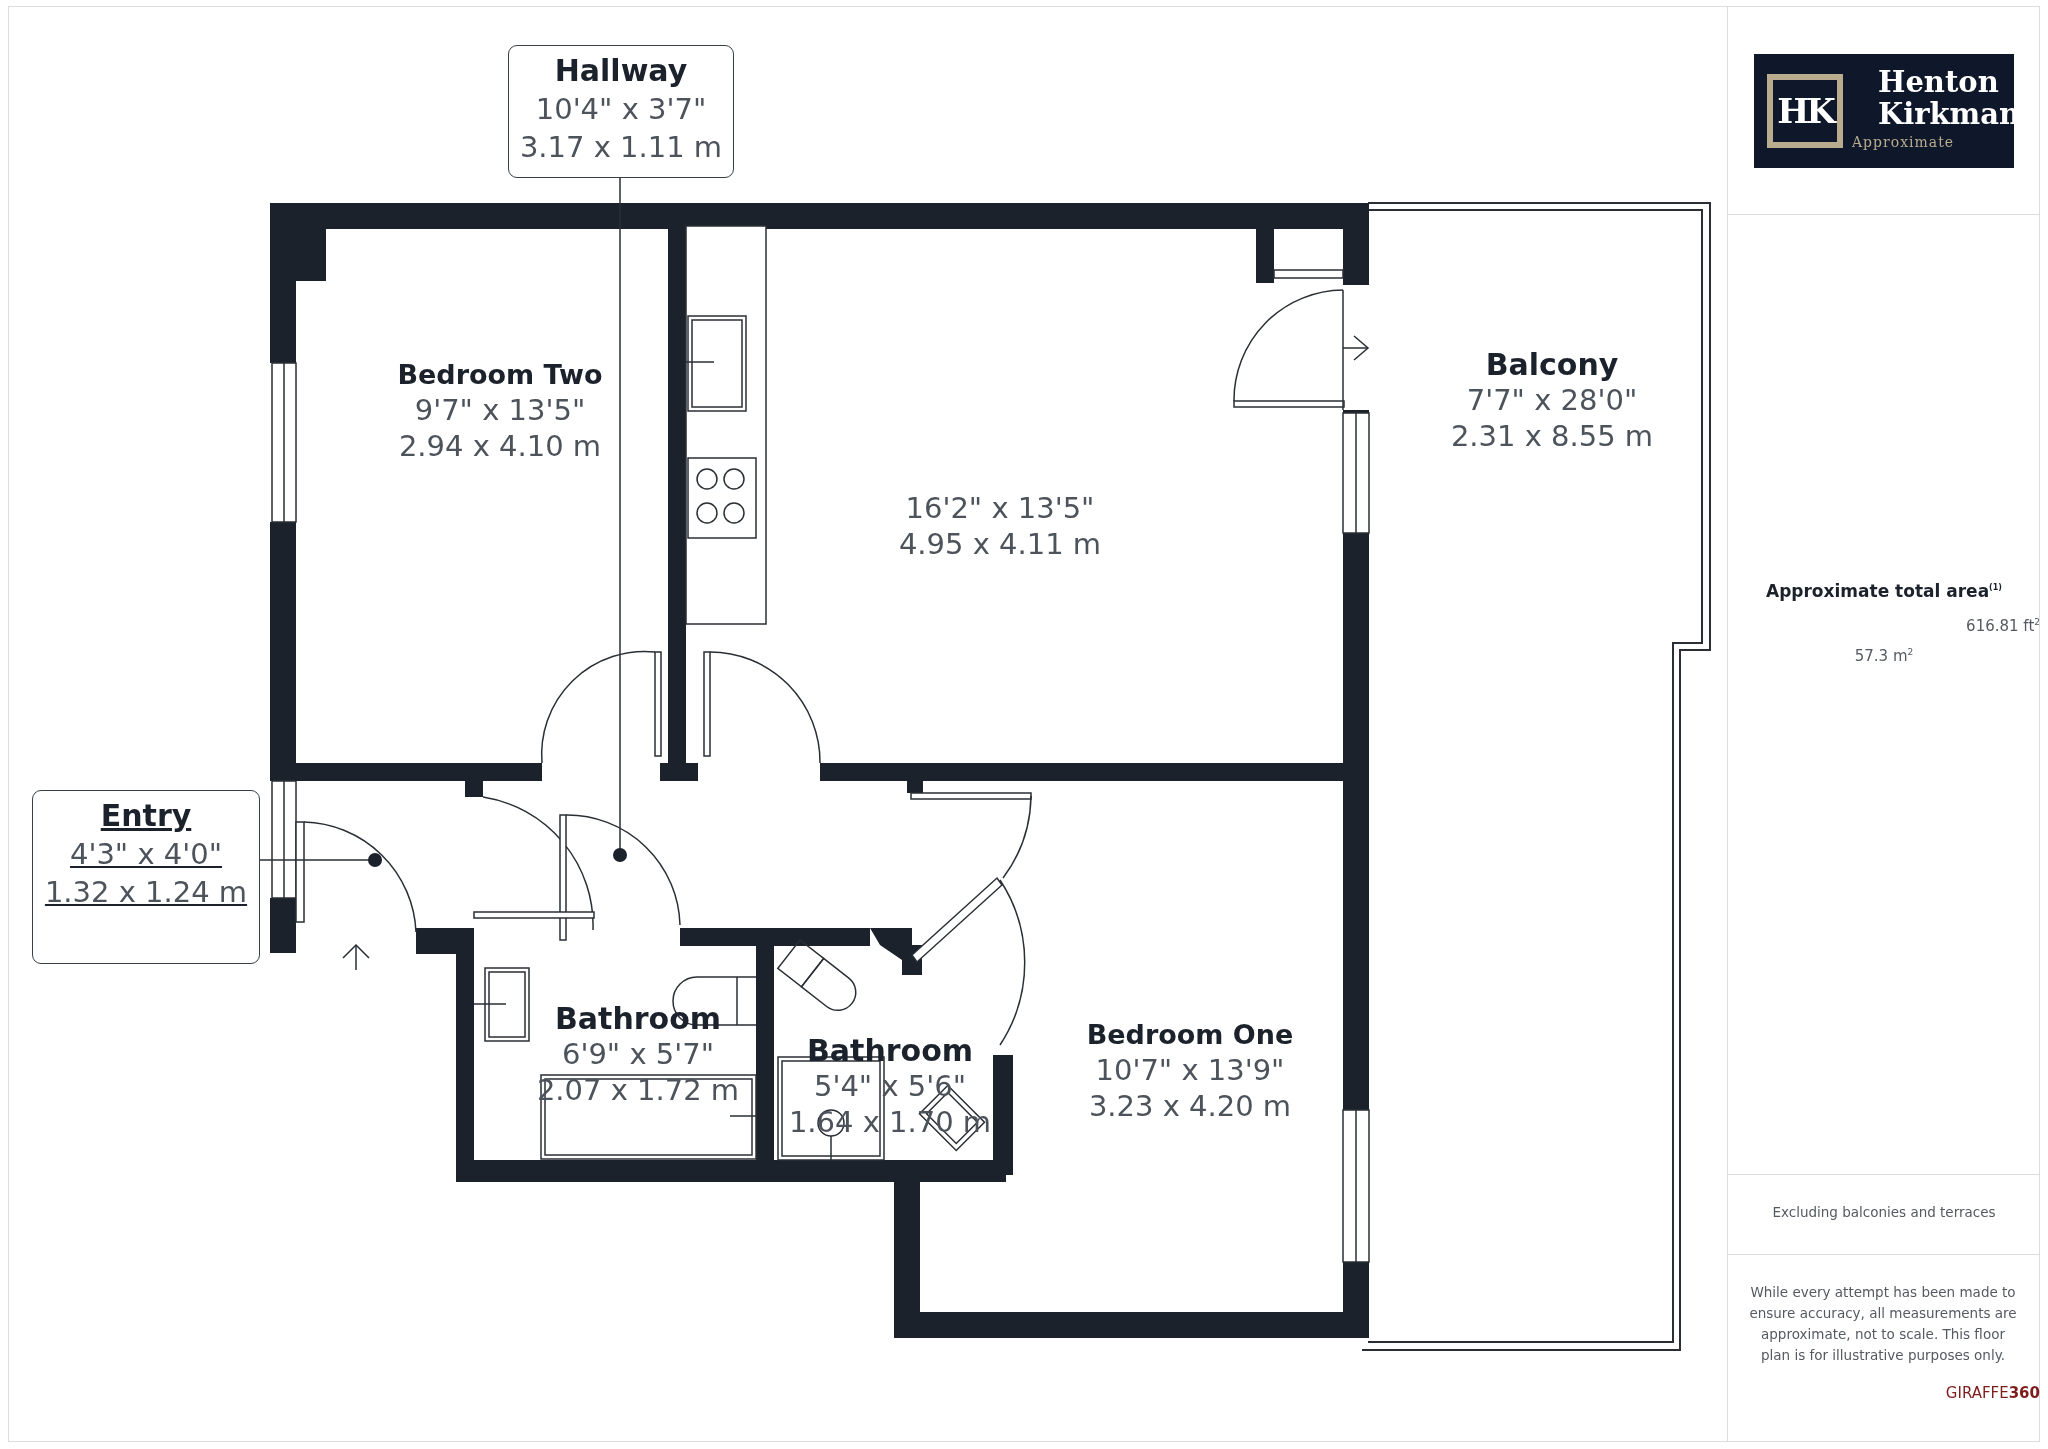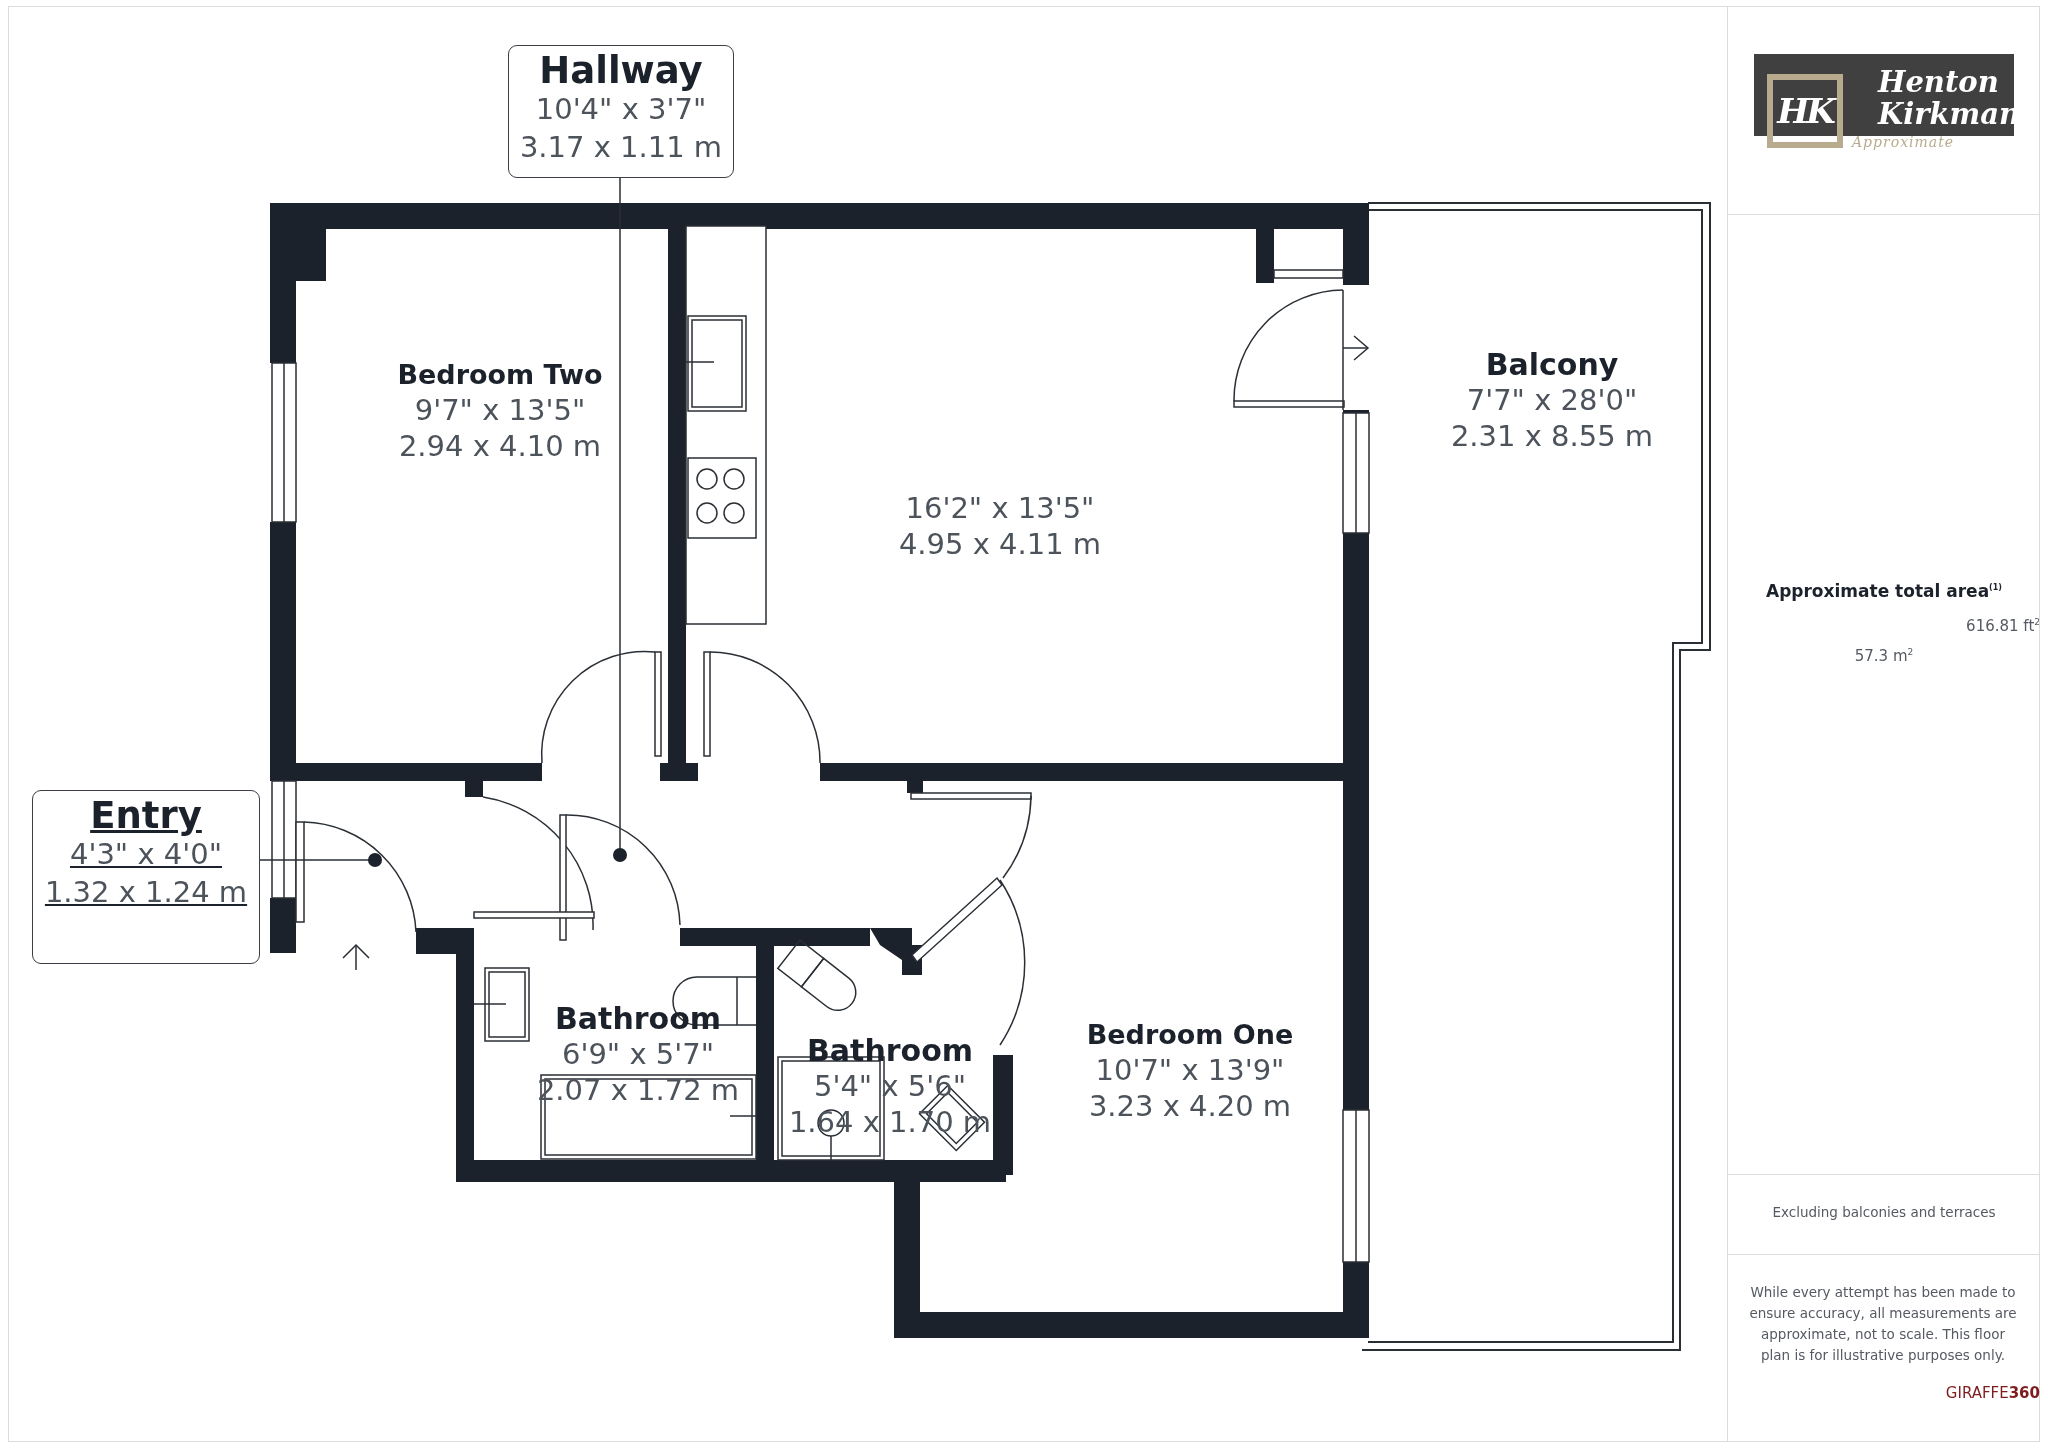--- a/index.html
+++ b/index.html
@@ -1,38 +1,38 @@
 <!DOCTYPE html>
 <html><head>
 <meta charset="utf-8">
 <style>
   html, body { margin:0; padding:0; background:#ffffff; }
   body { width:2048px; height:1449px; position:relative; overflow:hidden; font-family:"DejaVu Sans", sans-serif; color:#1c222b; }
   .frame { position:absolute; left:8px; top:6px; width:2032px; height:1436px; border:1.5px solid #dcdcdc; box-sizing:border-box; }
   .sidebar { position:absolute; left:1727px; top:6px; width:313px; height:1436px; border-left:1.5px solid #dcdcdc; box-sizing:border-box; }
   .sb-sec { position:absolute; left:0; width:100%; border-bottom:1.5px solid #dcdcdc; box-sizing:border-box; }
-  .logo { position:absolute; left:26px; top:48px; width:260px; height:82px; background:#404040;font-style:italic; }
+  .logo { position:absolute; left:26px; top:48px; width:260px; height:114px; background:#0f172a; }
   .logo-box { position:absolute; left:13px; top:20px; width:76px; height:74px; border:6px solid #b8ab8e; box-sizing:border-box; display:flex; align-items:center; justify-content:center; }
   .logo-hk { color:#fff; font-family:"DejaVu Serif", serif; font-weight:bold; font-size:34px; letter-spacing:-3px; }
   .logo-name { position:absolute; left:108px; top:12px; color:#fff; font-family:"DejaVu Serif", serif; font-weight:bold; font-size:29px; line-height:32px;margin-left:16px; }
   .logo-sub { position:absolute; left:98px; top:80px; color:#b8ab8e; font-family:"DejaVu Serif", serif; font-size:14px; letter-spacing:1px; }
   .area-title { position:absolute; left:0; width:100%; top:575px; text-align:center; font-weight:bold; font-size:17px; color:#1c222b; }
   .area-title sup { font-size:8px; }
   .area-val { position:absolute; left:0; width:100%; text-align:center; font-size:15px; color:#555a62; }
   .area-val sup { font-size:9px; }
   .excl { position:absolute; left:0; width:100%; top:1198px; text-align:center; font-size:13.5px; color:#555a62; }
   .disc { position:absolute; left:20px; width:270px; top:1276px; text-align:center; font-size:13.5px; line-height:21px; color:#555a62; }
   .giraffe { position:absolute; left:0; width:100%; top:1378px; text-align:right; font-size:15px; color:#7f1d1d; }
   .giraffe b { font-weight:bold; }
   svg.plan { position:absolute; left:0; top:0; }
   .label { position:absolute; text-align:center; }
   .lbl-name { font-weight:bold; font-size:27px; color:#1c222b; line-height:34px; white-space:nowrap; }
   .lbl-dim { font-size:29px; color:#4d535b; line-height:36px; white-space:nowrap; }
   .callout { position:absolute; background:#fff; border:1.5px solid #3a3f45; border-radius:9px; box-sizing:border-box; text-align:center; padding-top:6px; }
-  .callout .lbl-name { font-size:37px; line-height:38px; }
+  .callout .lbl-name { font-size:30px; line-height:38px; }
   .callout .lbl-dim { font-size:29px; line-height:38px; }
 </style>
 </head>
 <body>
 
 <div class="frame"></div>
 
 <svg class="plan" width="2048" height="1449" viewBox="0 0 2048 1449" xmlns="http://www.w3.org/2000/svg">
   <g fill="none" stroke="#2a2f36" stroke-width="2">
 

